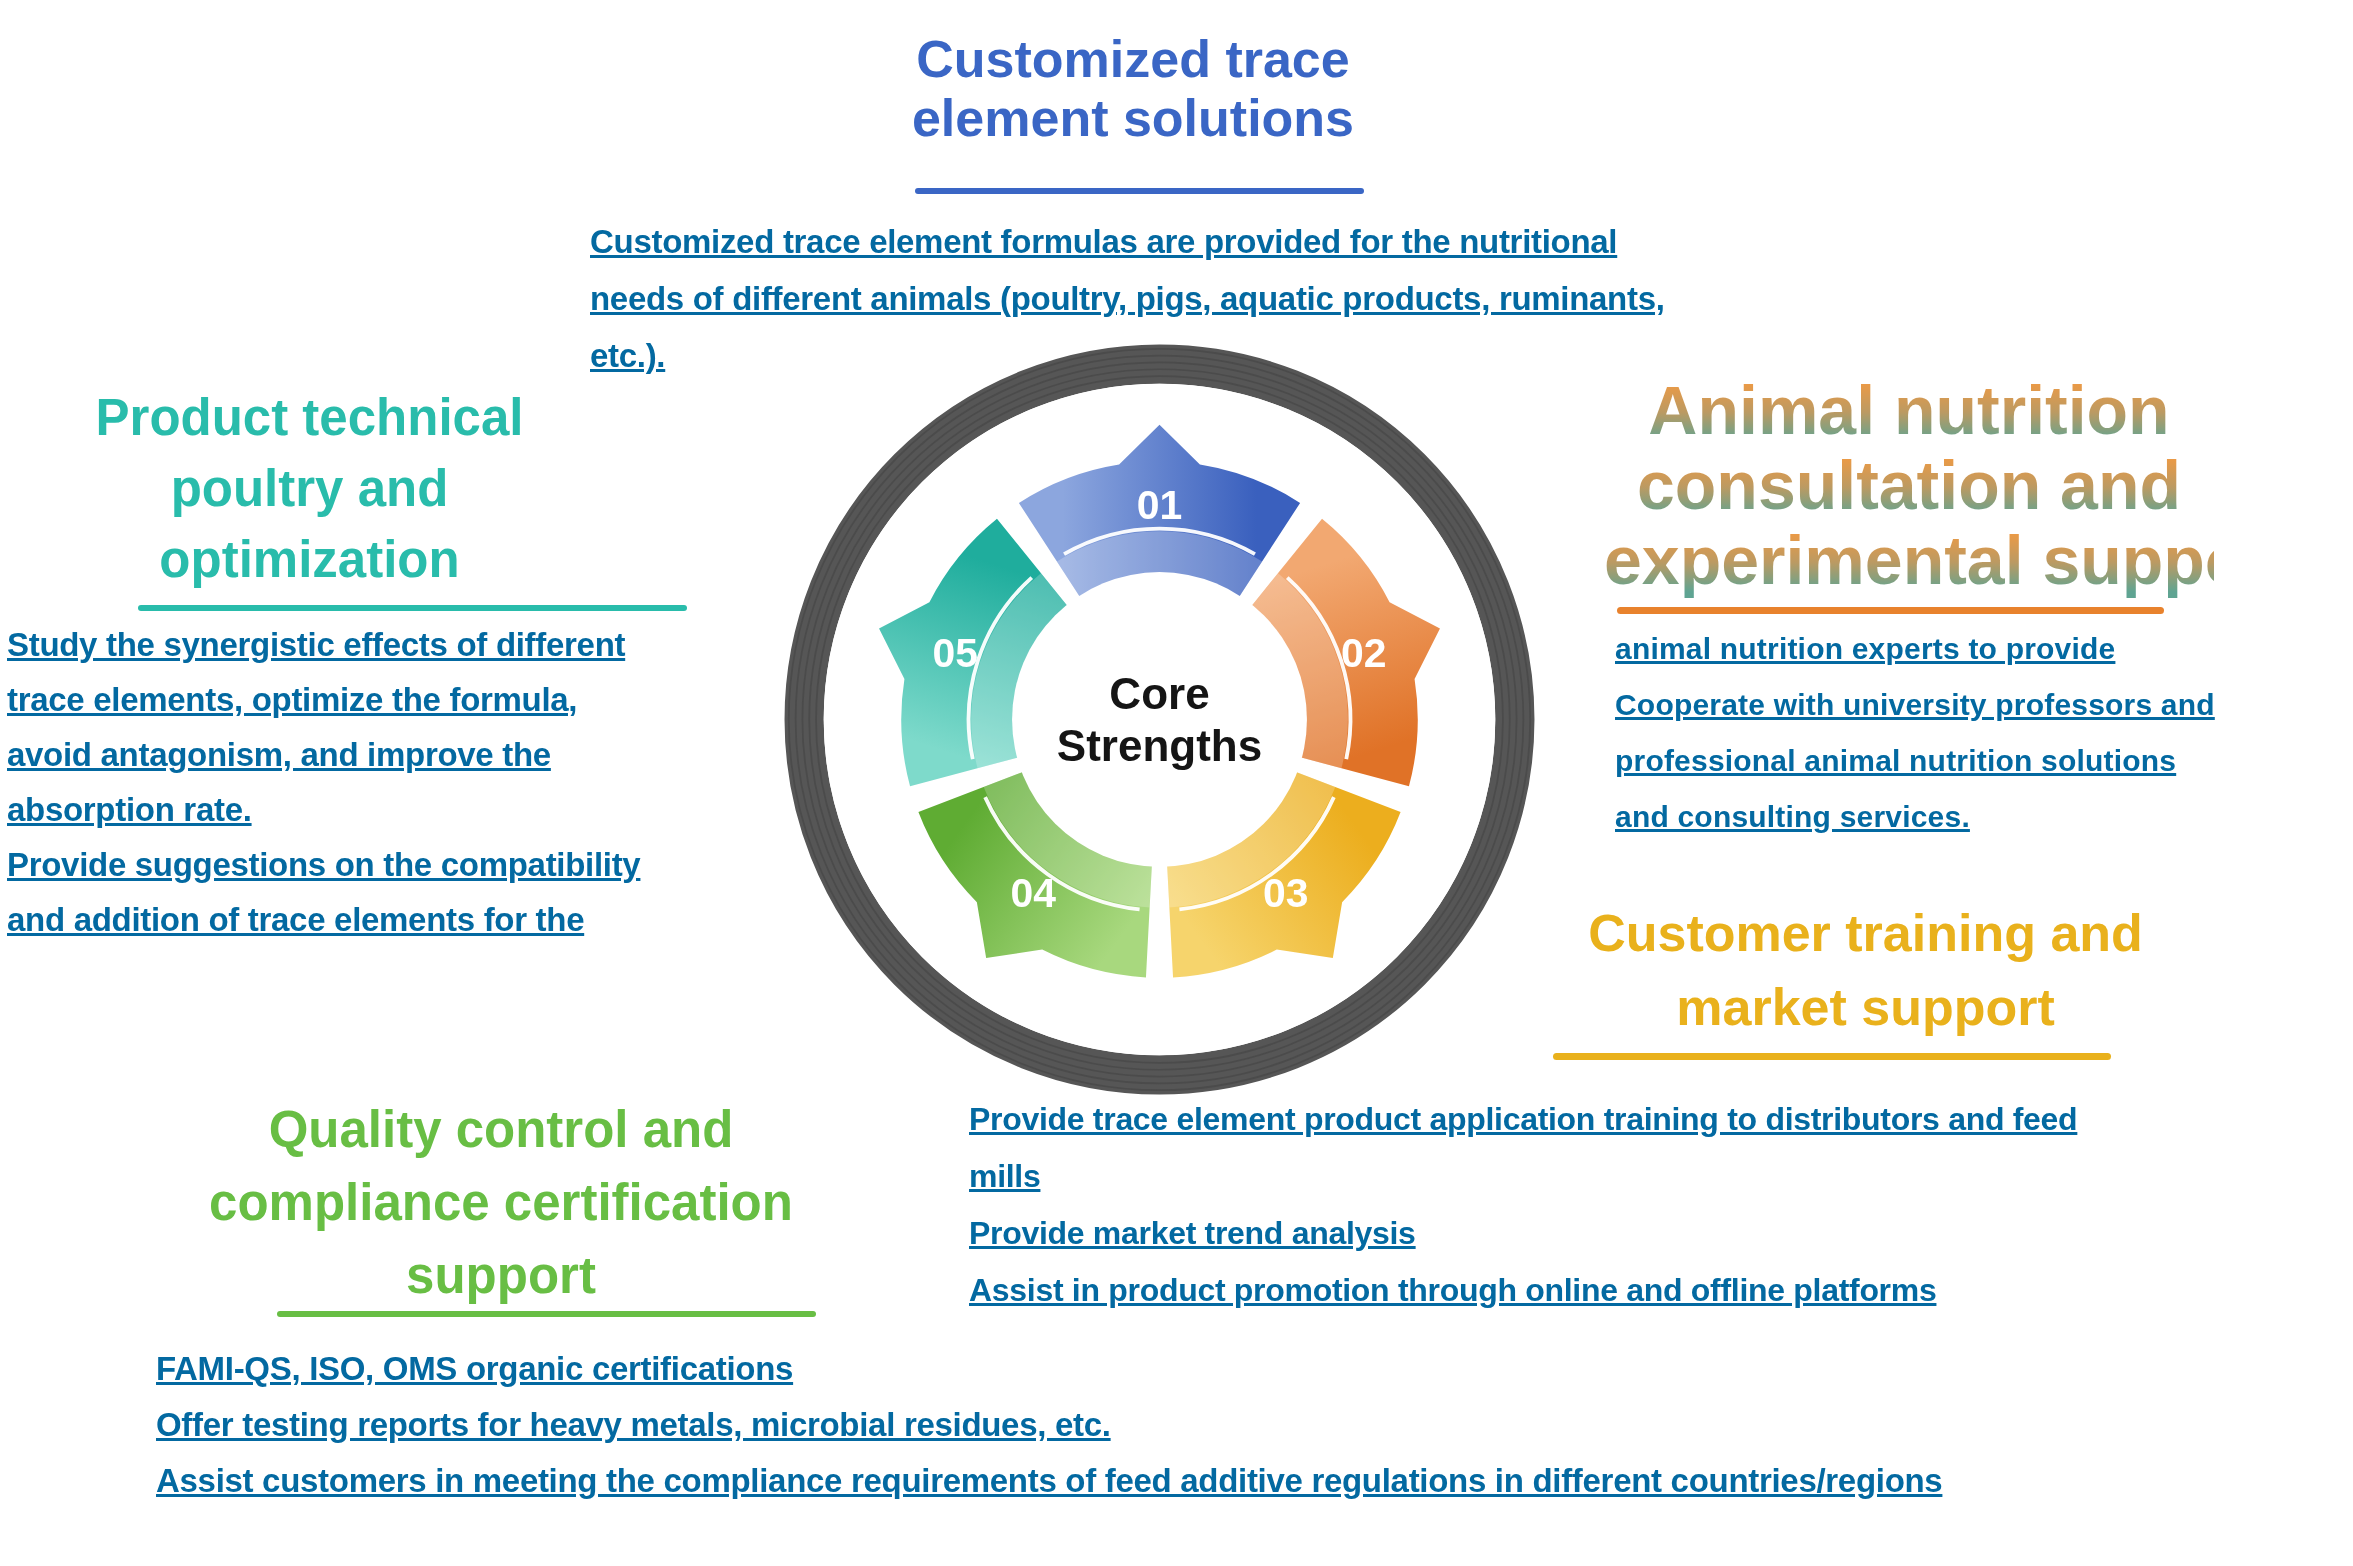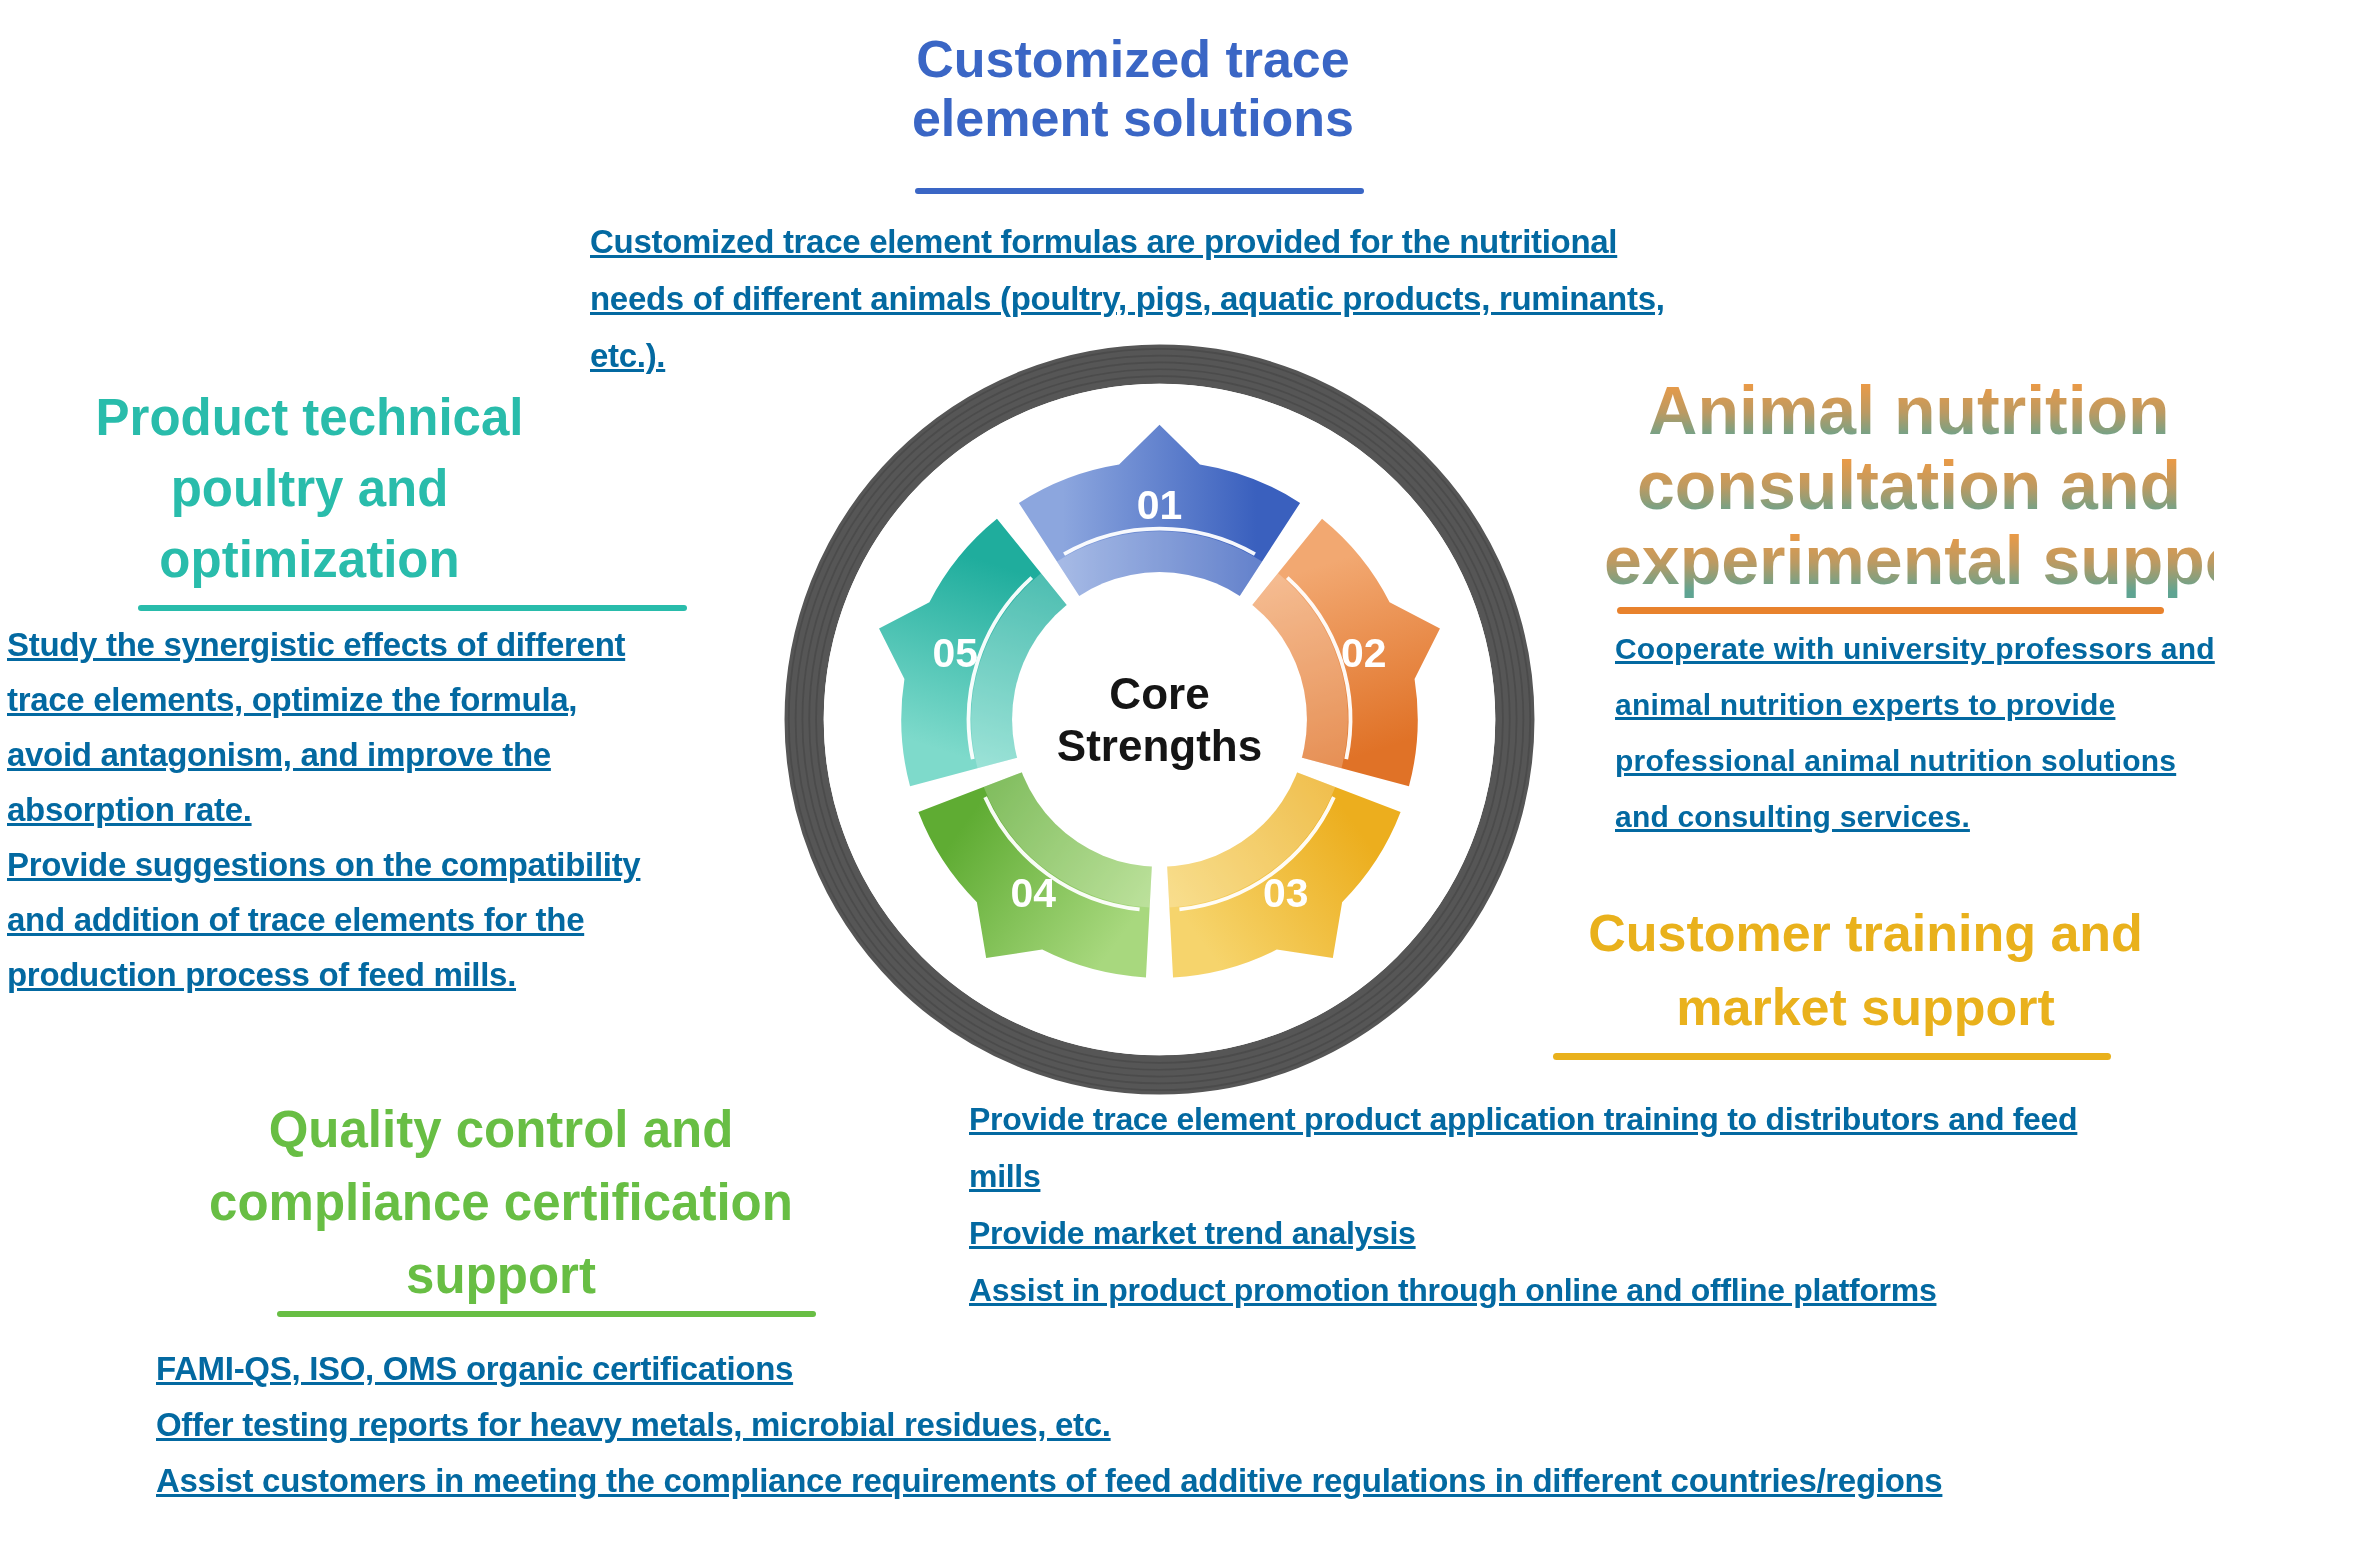--- a/index.html
+++ b/index.html
@@ -61,32 +61,31 @@
       <div>optimization</div>
     </div>
   <div class="underline" id="left-underline"></div>
   <div class="body-text" id="left-body">
       <div>Study the synergistic effects of different</div>
       <div>trace elements, optimize the formula,</div>
       <div>avoid antagonism, and improve the</div>
       <div>absorption rate.</div>
       <div>Provide suggestions on the compatibility</div>
       <div>and addition of trace elements for the</div>
-      <div>production process of feed mills.</div>
     </div>
 
   <div class="title" id="right-title">
       <div>Animal nutrition</div>
       <div>consultation and</div>
       <div>experimental support</div>
     </div>
   <div class="underline" id="right-underline"></div>
   <div class="body-text" id="right-body">
+      <div>animal nutrition experts to provide</div>
       <div>Cooperate with university professors and</div>
-      <div>animal nutrition experts to provide</div>
       <div>professional animal nutrition solutions</div>
       <div>and consulting services.</div>
     </div>
 
   <div class="title" id="customer-title">
       <div>Customer training and</div>
       <div>market support</div>
     </div>
   <div class="underline" id="customer-underline"></div>
   <div class="body-text" id="customer-body">

